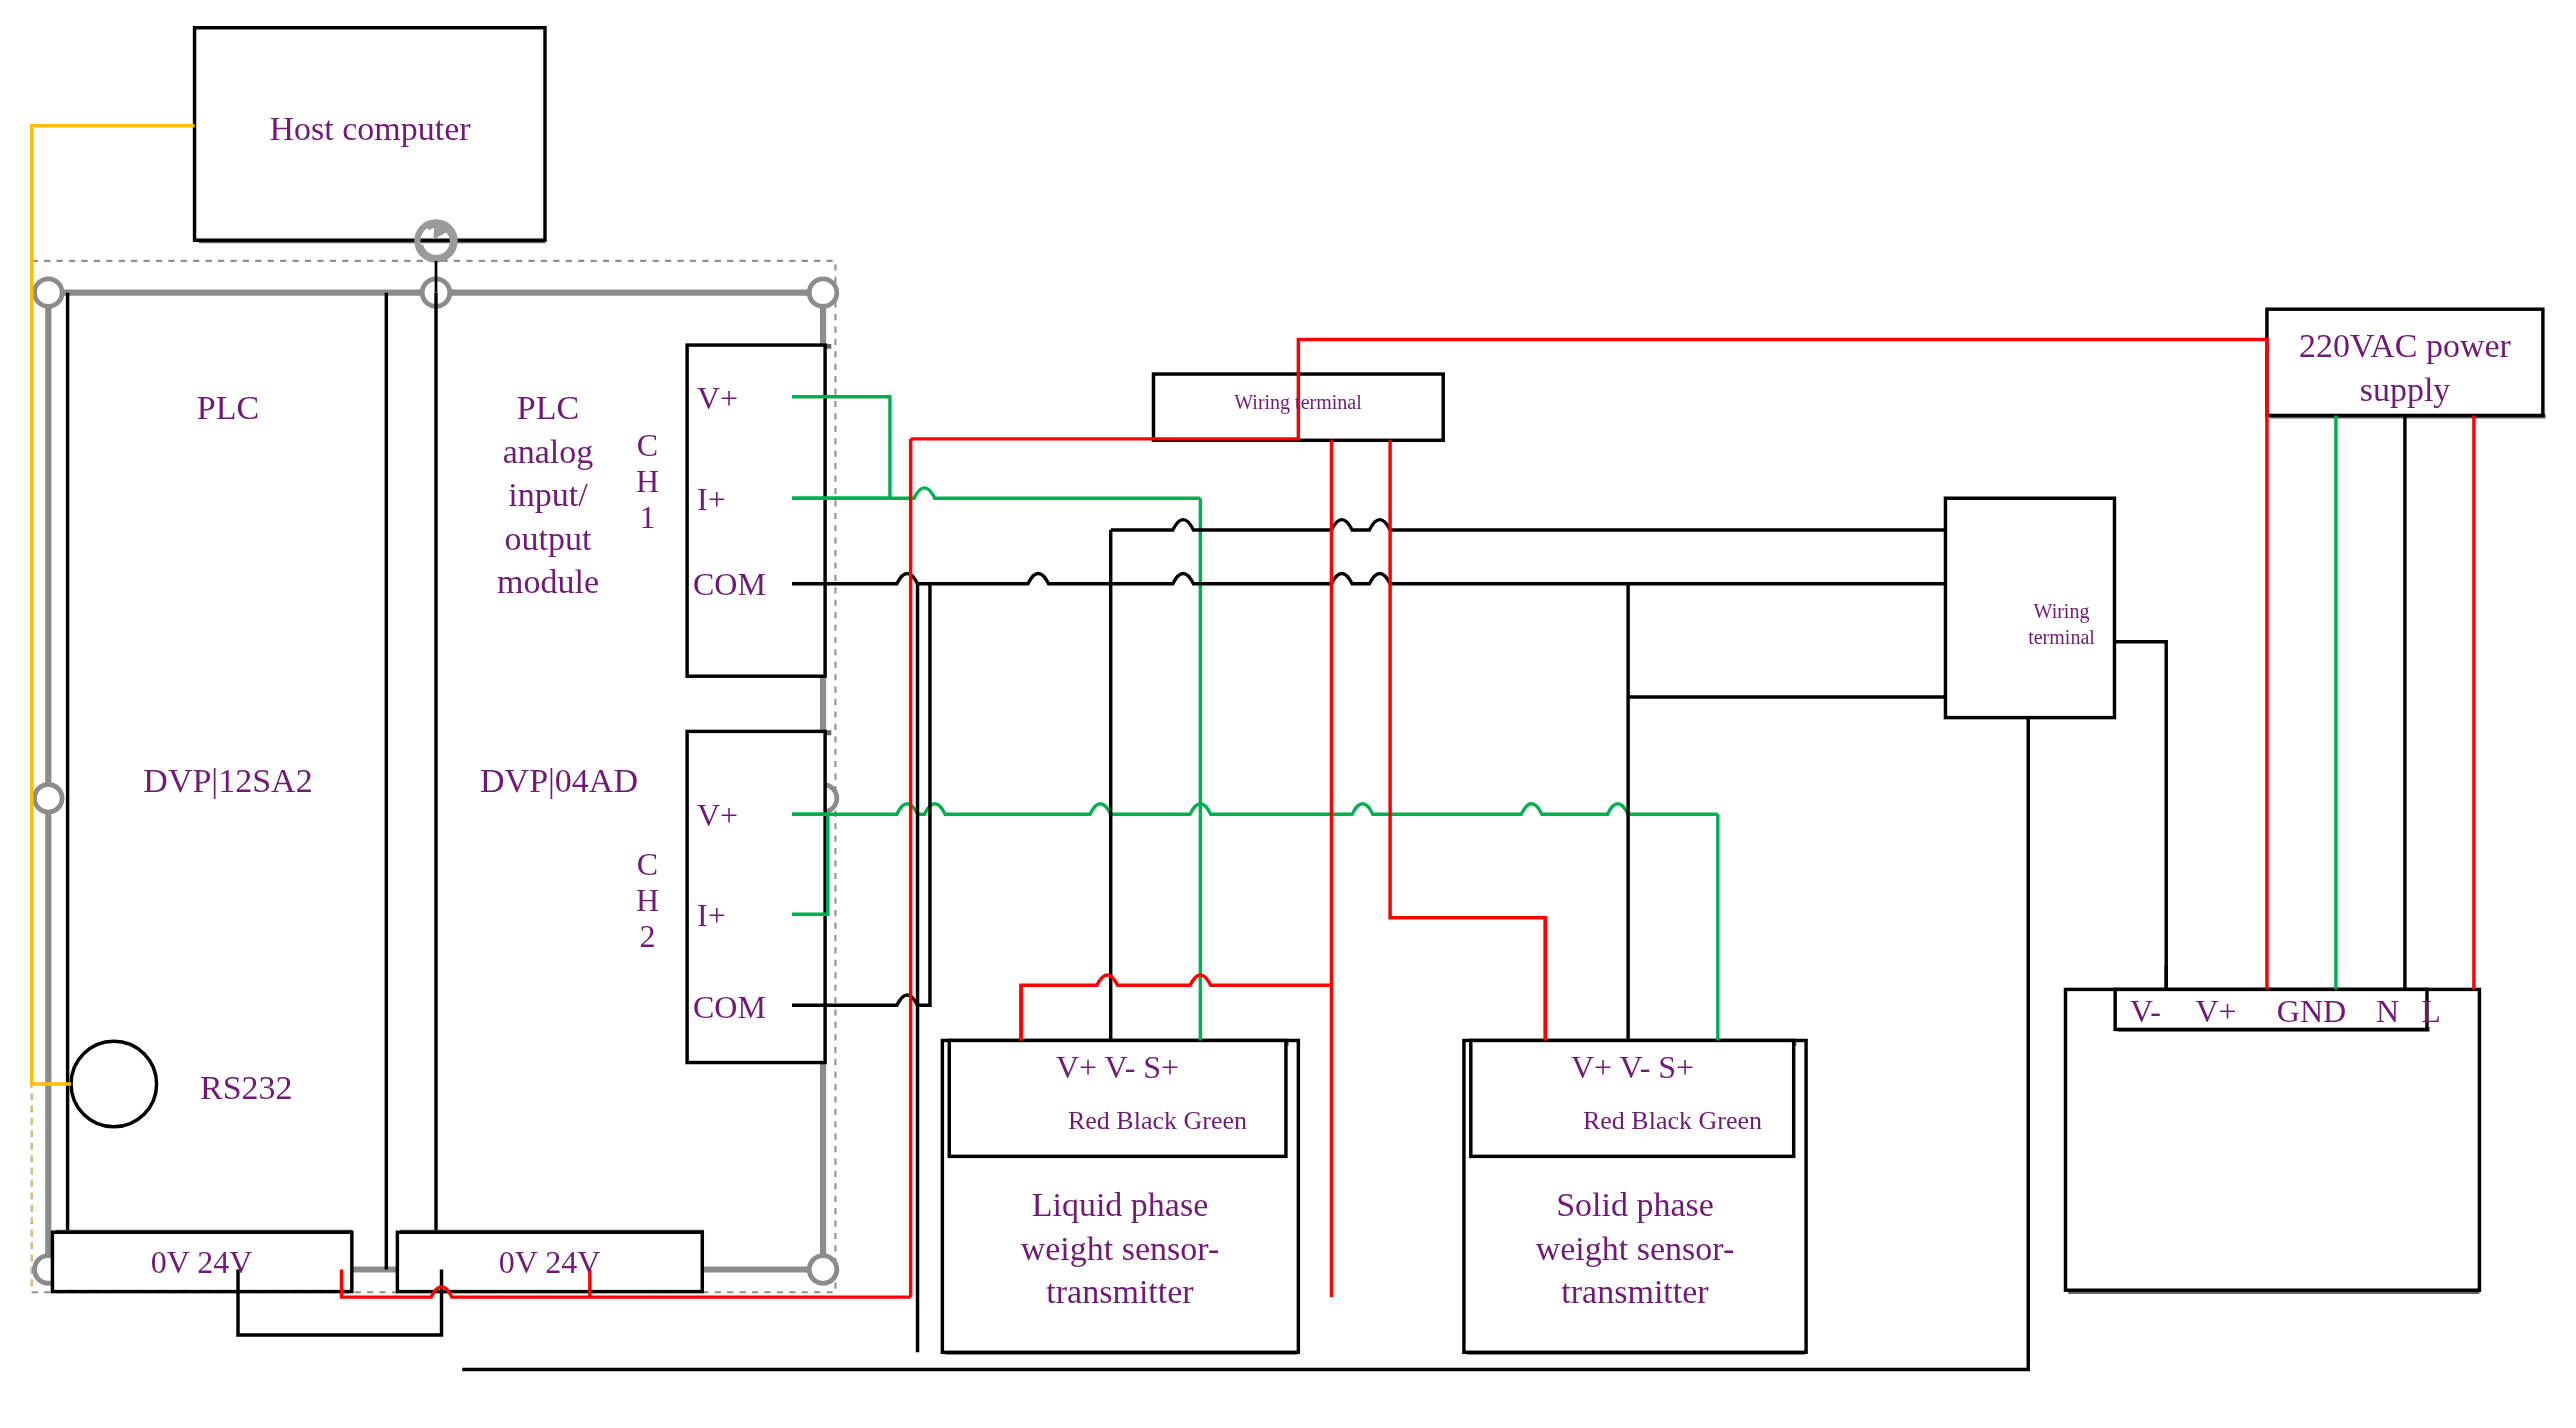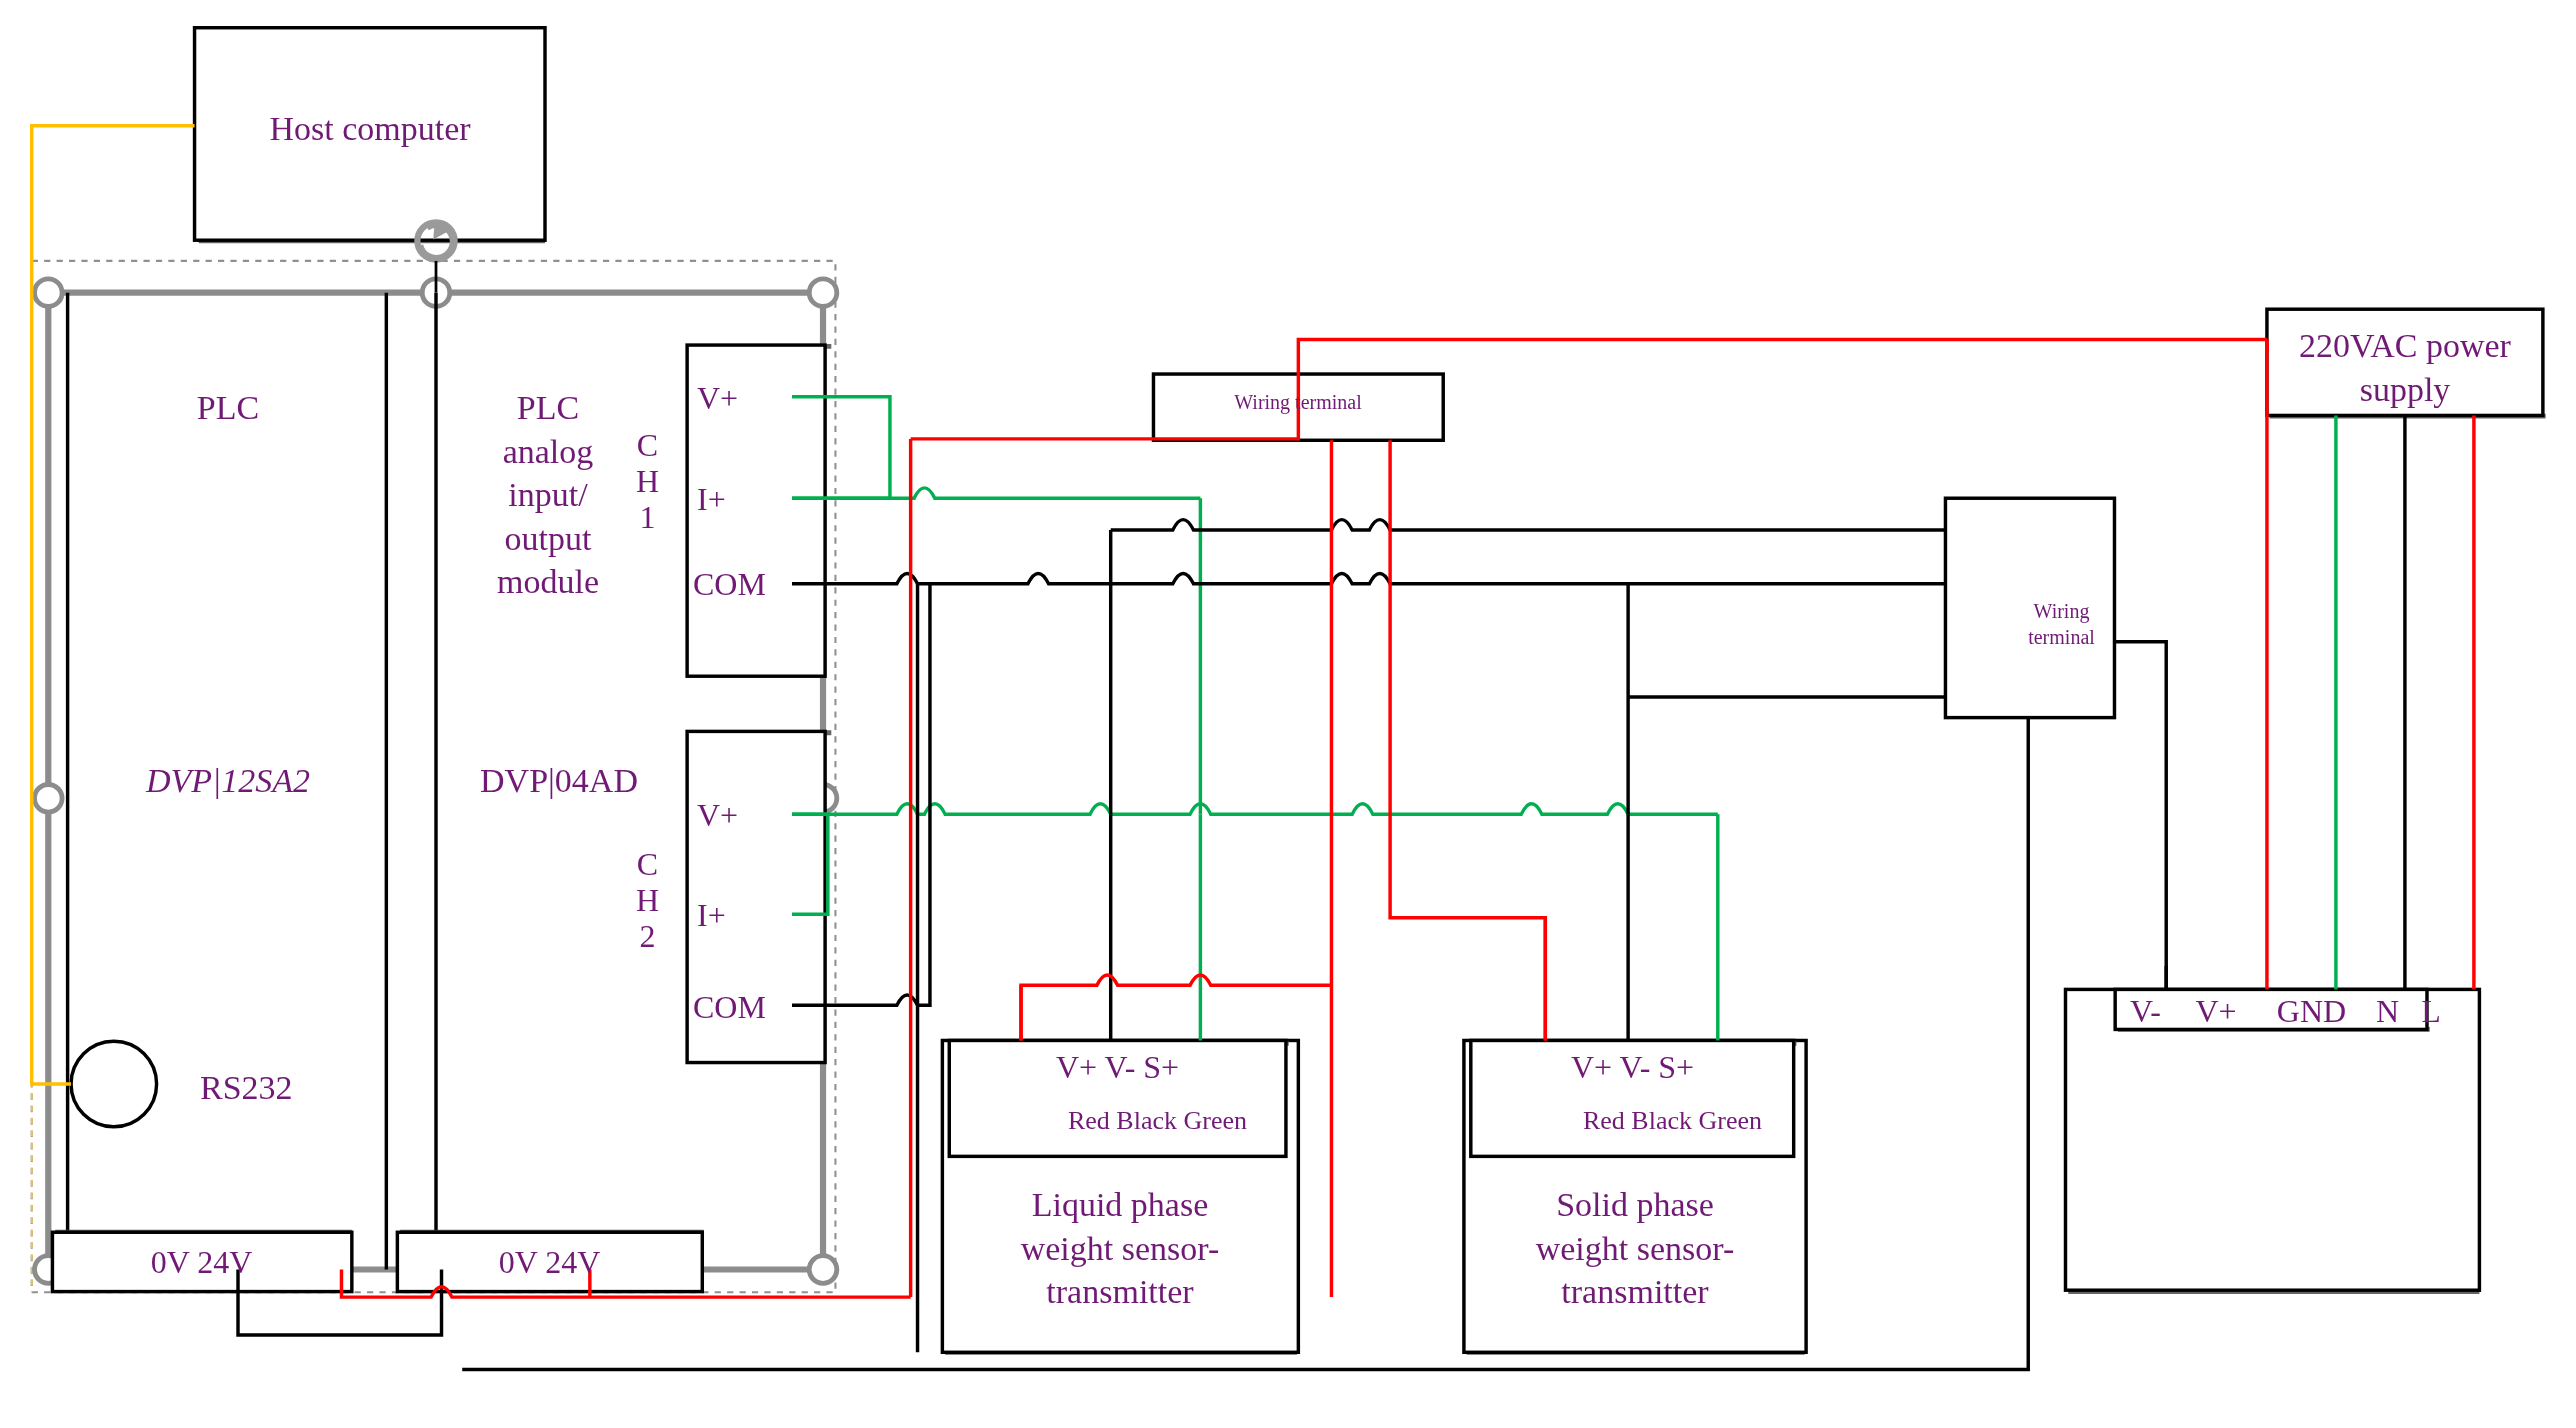--- a/index.html
+++ b/index.html
@@ -198,21 +198,21 @@
   <div class="lbl box-label" style="left:195px;top:107px;width:350px;">Host computer</div>
 
   <div class="lbl box-label" style="left:97px;top:386px;width:262px;">PLC</div>
 
   <div class="lbl box-label" style="left:455px;top:386px;width:186px;">PLC
 analog
 input/
 output
 module</div>
 
-  <div class="lbl box-label" style="left:83px;top:759px;width:290px;font-style:italic;">DVP|12SA2</div>
+  <div class="lbl box-label" style="left:83px;top:759px;width:290px;">DVP|12SA2</div>
 
   <div class="lbl box-label" style="left:421px;top:759px;width:276px;">DVP|04AD</div>
 
   <div class="lbl box-label" style="left:200px;top:1066px;width:179px;text-align:left;">RS232</div>
 
   <div class="lbl term-label" style="left:52px;top:1242px;width:299px;">0V  24V</div>
 
   <div class="lbl term-label" style="left:397px;top:1242px;width:305px;">0V  24V</div>
 
   <div class="lbl chlabel" style="left:620px;top:428px;width:55px;">C

